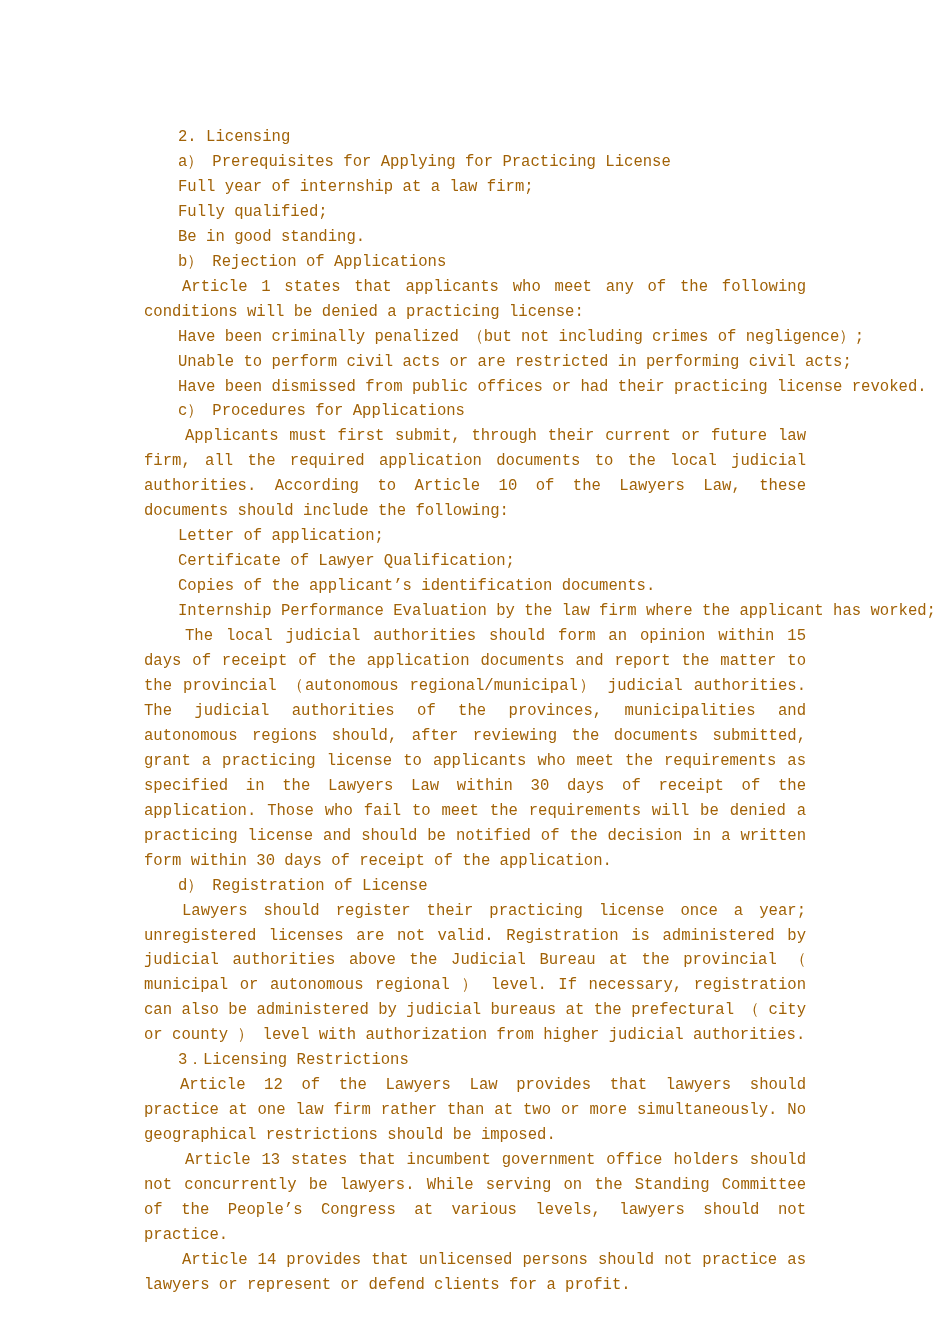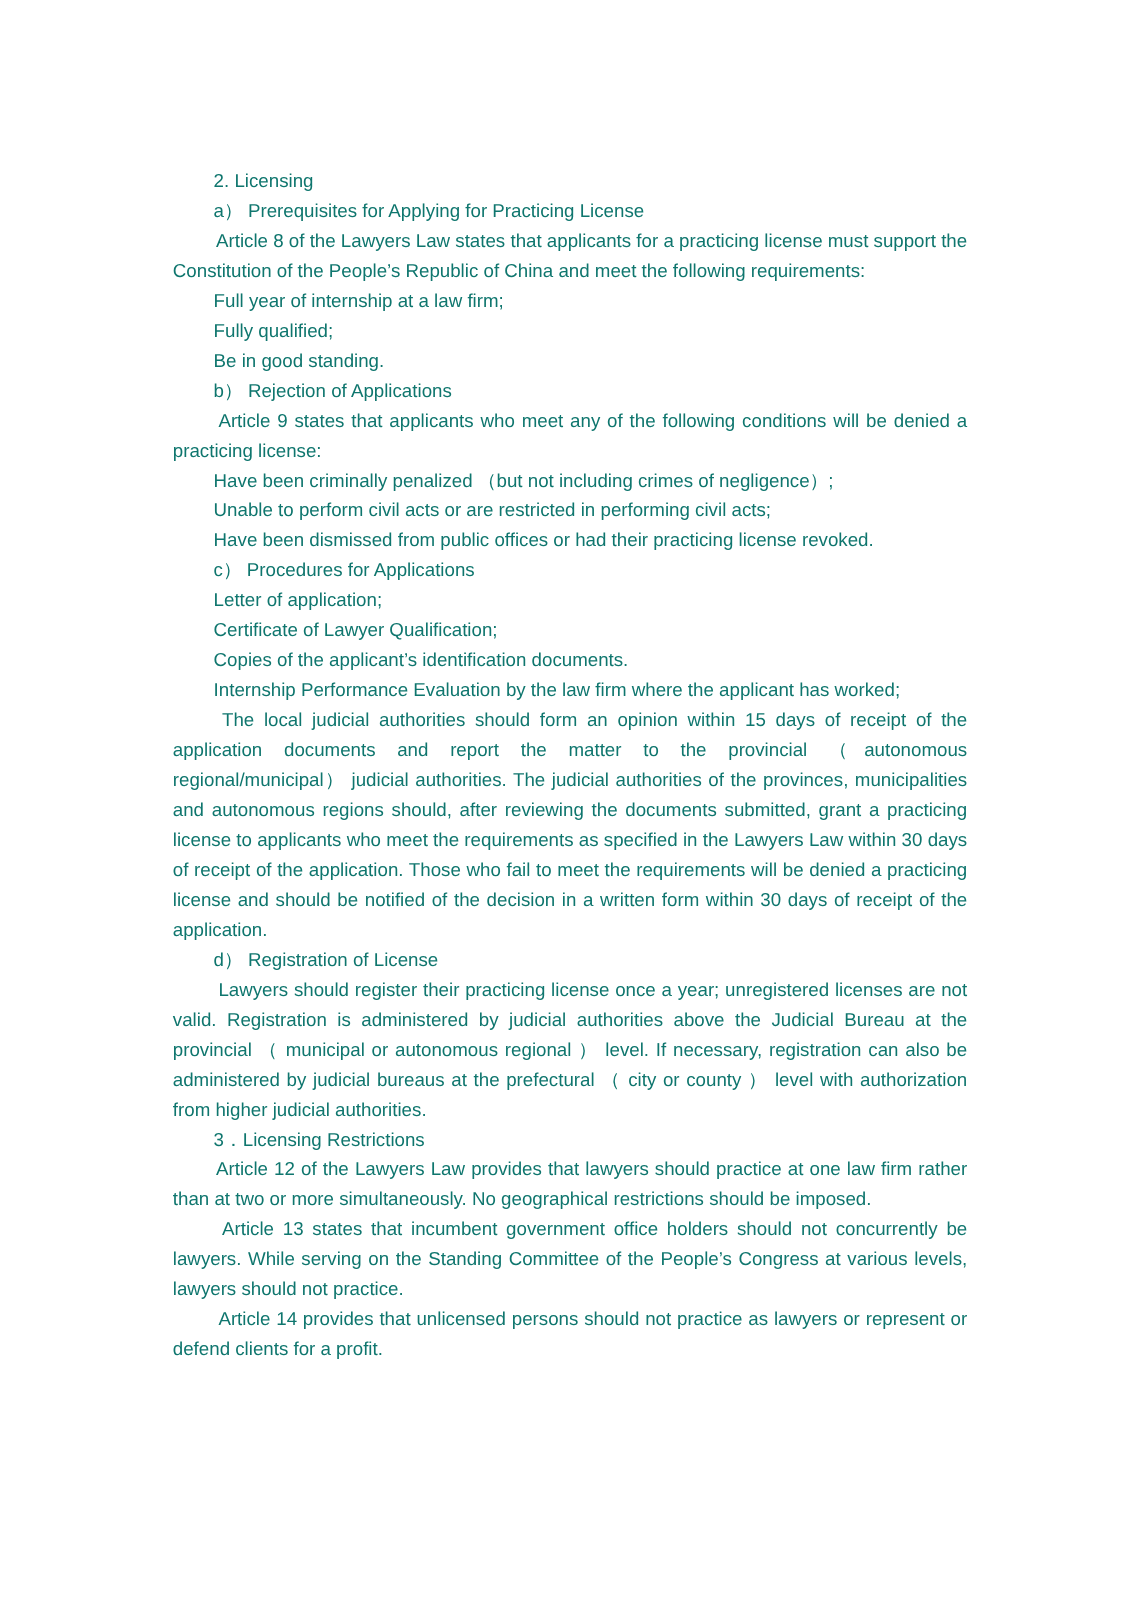--- a/index.html
+++ b/index.html
@@ -11,25 +11,24 @@
       width: 950px;
       height: 1344px;
       position: relative;
       overflow: hidden;
     }
     .page {
       position: absolute;
       left: 144px;
       top: 125px;
       width: 662px;
-      font-family: Liberation Sans, sans-serif;
+      font-family: Liberation Mono, monospace;
       font-size: 15.6px;
       line-height: 24.95px;
-      color: #0f766e;
-      margin-top: 15px;
+      color: #a16207;
     }
     .line {
       margin: 0;
       padding-left: 34px;
       white-space: nowrap;
     }
     .para {
       margin: 0;
       text-align: justify;
       text-indent: 36px;
@@ -44,32 +43,32 @@
     }
   </style>
 </head>
 <body>
 
 <div class="page">
 
   <p class="heading">2. Licensing</p>
 
   <p class="heading">a） Prerequisites for Applying for Practicing License</p>
-  <p class="para p-i1">Article 8 of the Lawyers Law states that applicants for a practicing license must support the Constitution of the People’s Republic of China and meet the following requirements:</p>
   <p class="line">Full year of internship at a law firm;</p>
   <p class="line">Fully qualified;</p>
   <p class="line">Be in good standing.</p>
 
   <p class="heading">b） Rejection of Applications</p>
-  <p class="para p-i2">Article 9 states that applicants who meet any of the following conditions will be denied a practicing license:</p>
+  <p class="para p-i2">Article 1 states that applicants who meet any of the following conditions will be denied a practicing license:</p>
   <p class="line">Have been criminally penalized （but not including crimes of negligence）;</p>
   <p class="line">Unable to perform civil acts or are restricted in performing civil acts;</p>
   <p class="line">Have been dismissed from public offices or had their practicing license revoked.</p>
 
   <p class="heading">c） Procedures for Applications</p>
+  <p class="para p-i3">Applicants must first submit, through their current or future law firm, all the required application documents to the local judicial authorities. According to Article 10 of the Lawyers Law, these documents should include the following:</p>
   <p class="line">Letter of application;</p>
   <p class="line">Certificate of Lawyer Qualification;</p>
   <p class="line">Copies of the applicant’s identification documents.</p>
   <p class="line">Internship Performance Evaluation by the law firm where the applicant has worked;</p>
   <p class="para p-i3">The local judicial authorities should form an opinion within 15 days of receipt of the application documents and report the matter to the provincial （autonomous regional/municipal） judicial authorities. The judicial authorities of the provinces, municipalities and autonomous regions should, after reviewing the documents submitted, grant a practicing license to applicants who meet the requirements as specified in the Lawyers Law within 30 days of receipt of the application. Those who fail to meet the requirements will be denied a practicing license and should be notified of the decision in a written form within 30 days of receipt of the application.</p>
 
   <p class="heading">d） Registration of License</p>
   <p class="para p-i2">Lawyers should register their practicing license once a year; unregistered licenses are not valid. Registration is administered by judicial authorities above the Judicial Bureau at the provincial （ municipal or autonomous regional ） level. If necessary, registration can also be administered by judicial bureaus at the prefectural （ city or county ） level with authorization from higher judicial authorities.</p>
 
   <p class="heading">3．Licensing Restrictions</p>

